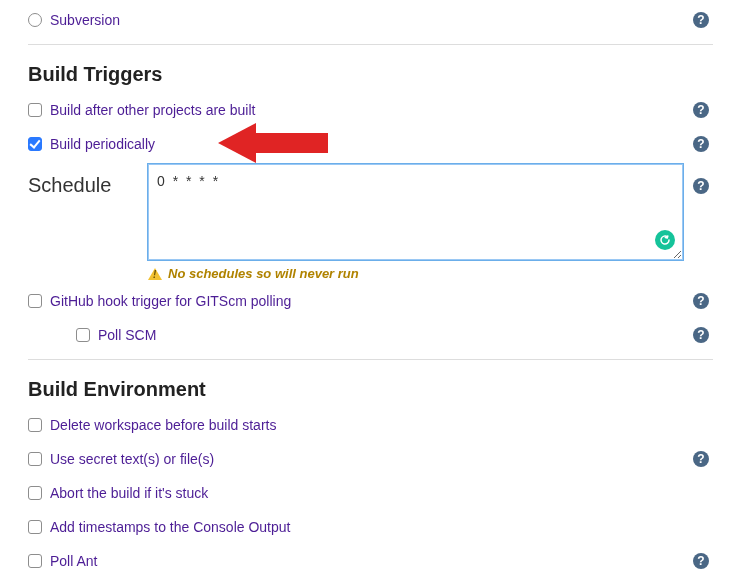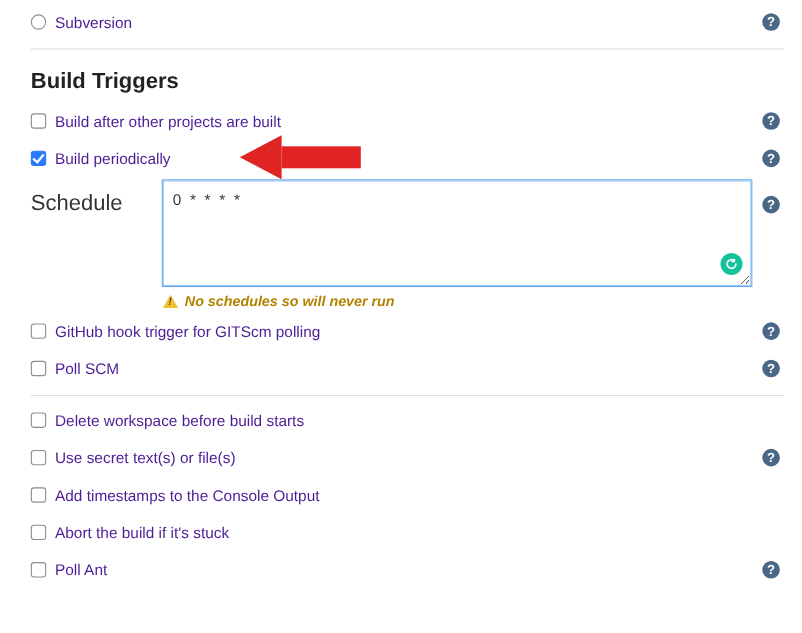--- a/index.html
+++ b/index.html
@@ -235,55 +235,56 @@
   </div>
 
   <div class="row">
     <input type="checkbox" class="checkbox" style="">
     <span class="opt-label">GitHub hook trigger for GITScm polling</span>
     <span class="help">
         <span class="help-text">?</span>
       </span>
   </div>
 
-  <div class="row" style="margin-top:6px;">
+  <div class="row" style="margin-top:6px;margin-left:48px;">
     <input type="checkbox" class="checkbox" style="">
     <span class="opt-label">Poll SCM</span>
     <span class="help">
         <span class="help-text">?</span>
       </span>
   </div>
 
   <hr class="divider">
 
+  <div class="section-title">Build Environment</div>
 
   <div class="row">
     <input type="checkbox" class="checkbox" style="">
     <span class="opt-label">Delete workspace before build starts</span>
   </div>
 
   <div class="row" style="margin-top:6px;">
     <input type="checkbox" class="checkbox" style="">
     <span class="opt-label">Use secret text(s) or file(s)</span>
     <span class="help">
         <span class="help-text">?</span>
       </span>
   </div>
 
   <div class="row" style="margin-top:6px;">
     <input type="checkbox" class="checkbox" style="">
+    <span class="opt-label">Abort the build if it's stuck</span>
+  </div>
+
+  <div class="row" style="margin-top:6px;">
+    <input type="checkbox" class="checkbox" style="">
     <span class="opt-label">Add timestamps to the Console Output</span>
   </div>
 
   <div class="row" style="margin-top:6px;">
     <input type="checkbox" class="checkbox" style="">
-    <span class="opt-label">Abort the build if it's stuck</span>
-  </div>
-
-  <div class="row" style="margin-top:6px;">
-    <input type="checkbox" class="checkbox" style="">
     <span class="opt-label">Poll Ant</span>
     <span class="help">
         <span class="help-text">?</span>
       </span>
   </div>
 
 </div>
 
 </body></html>

